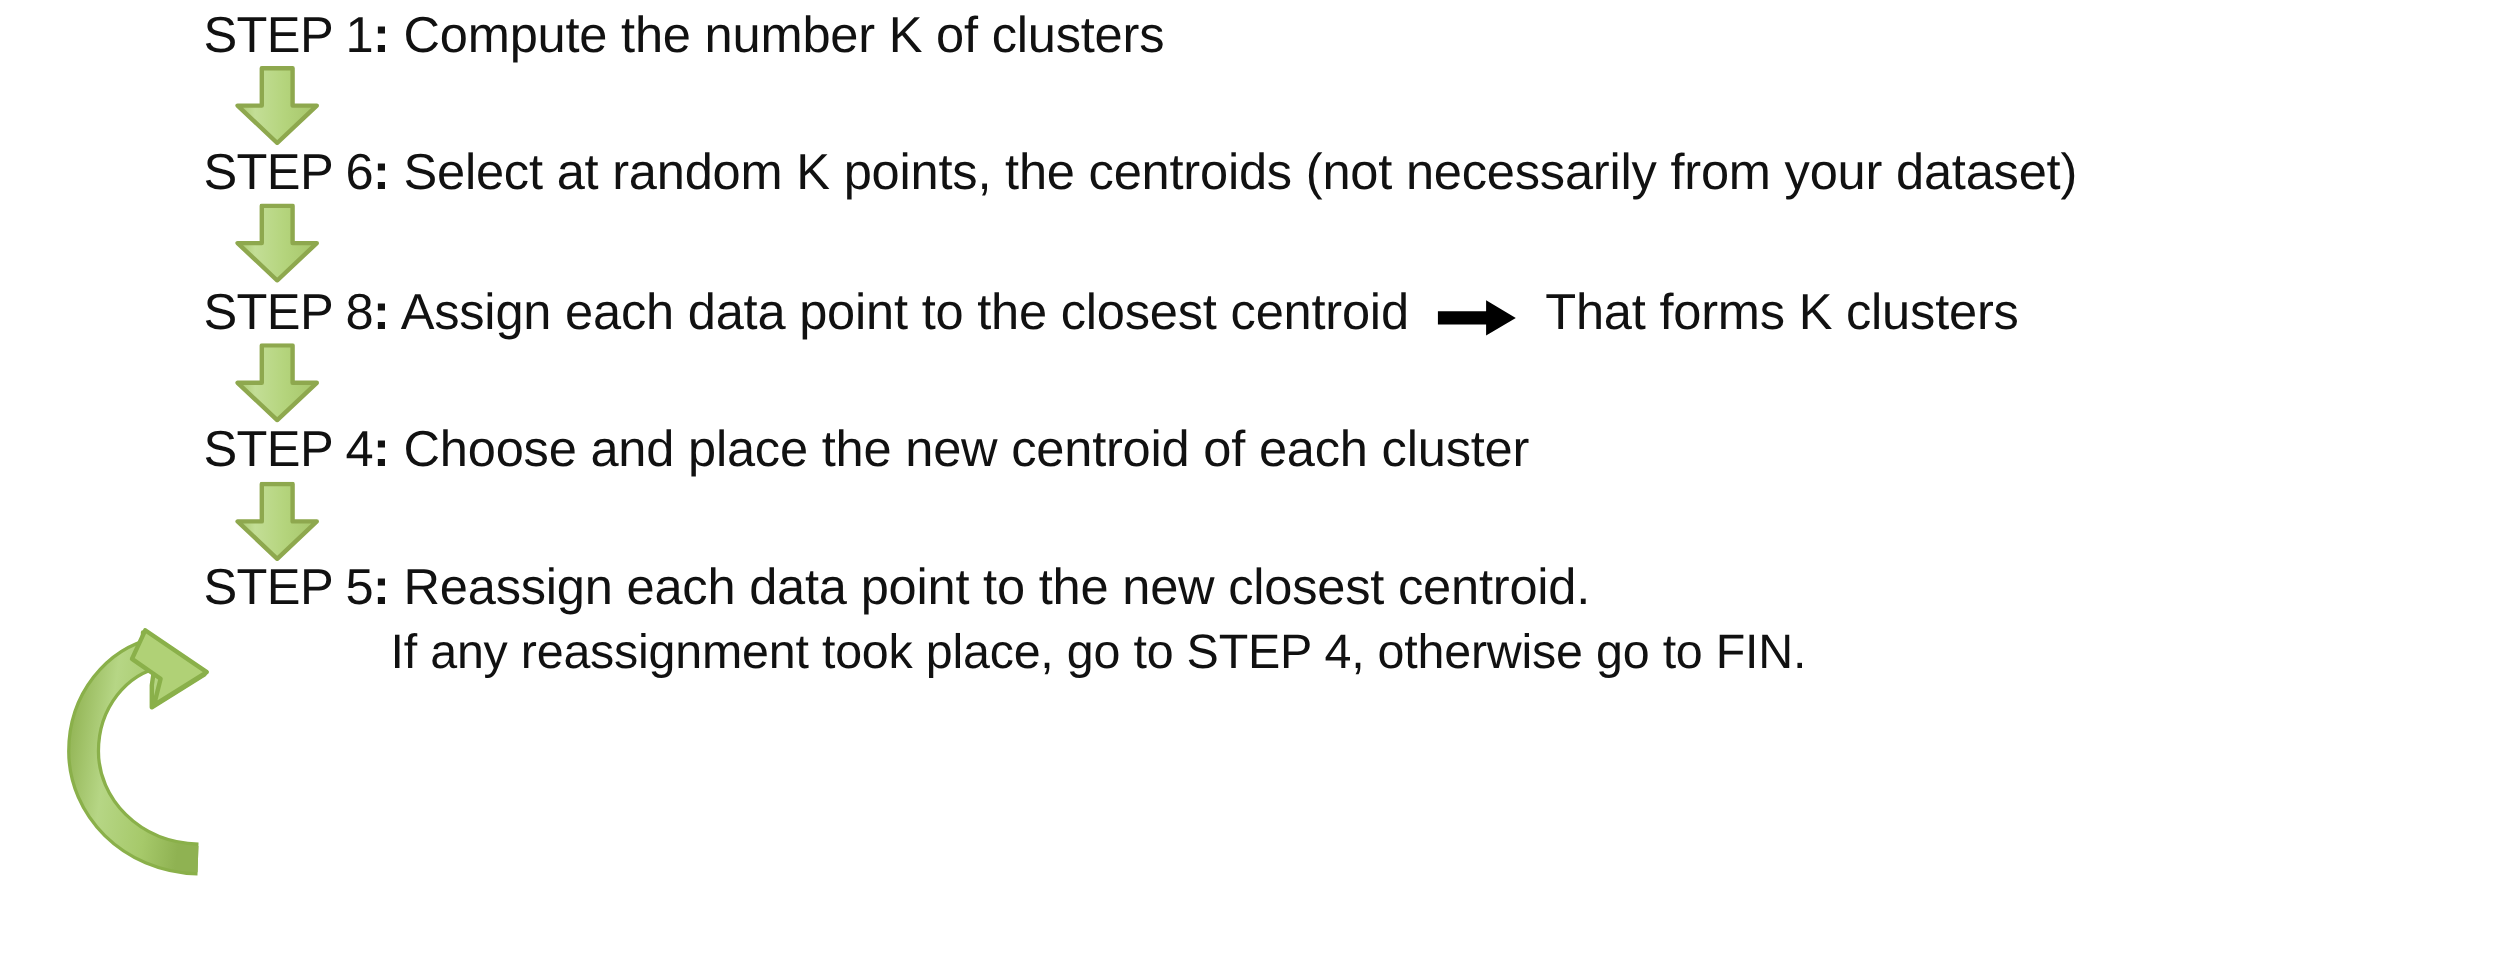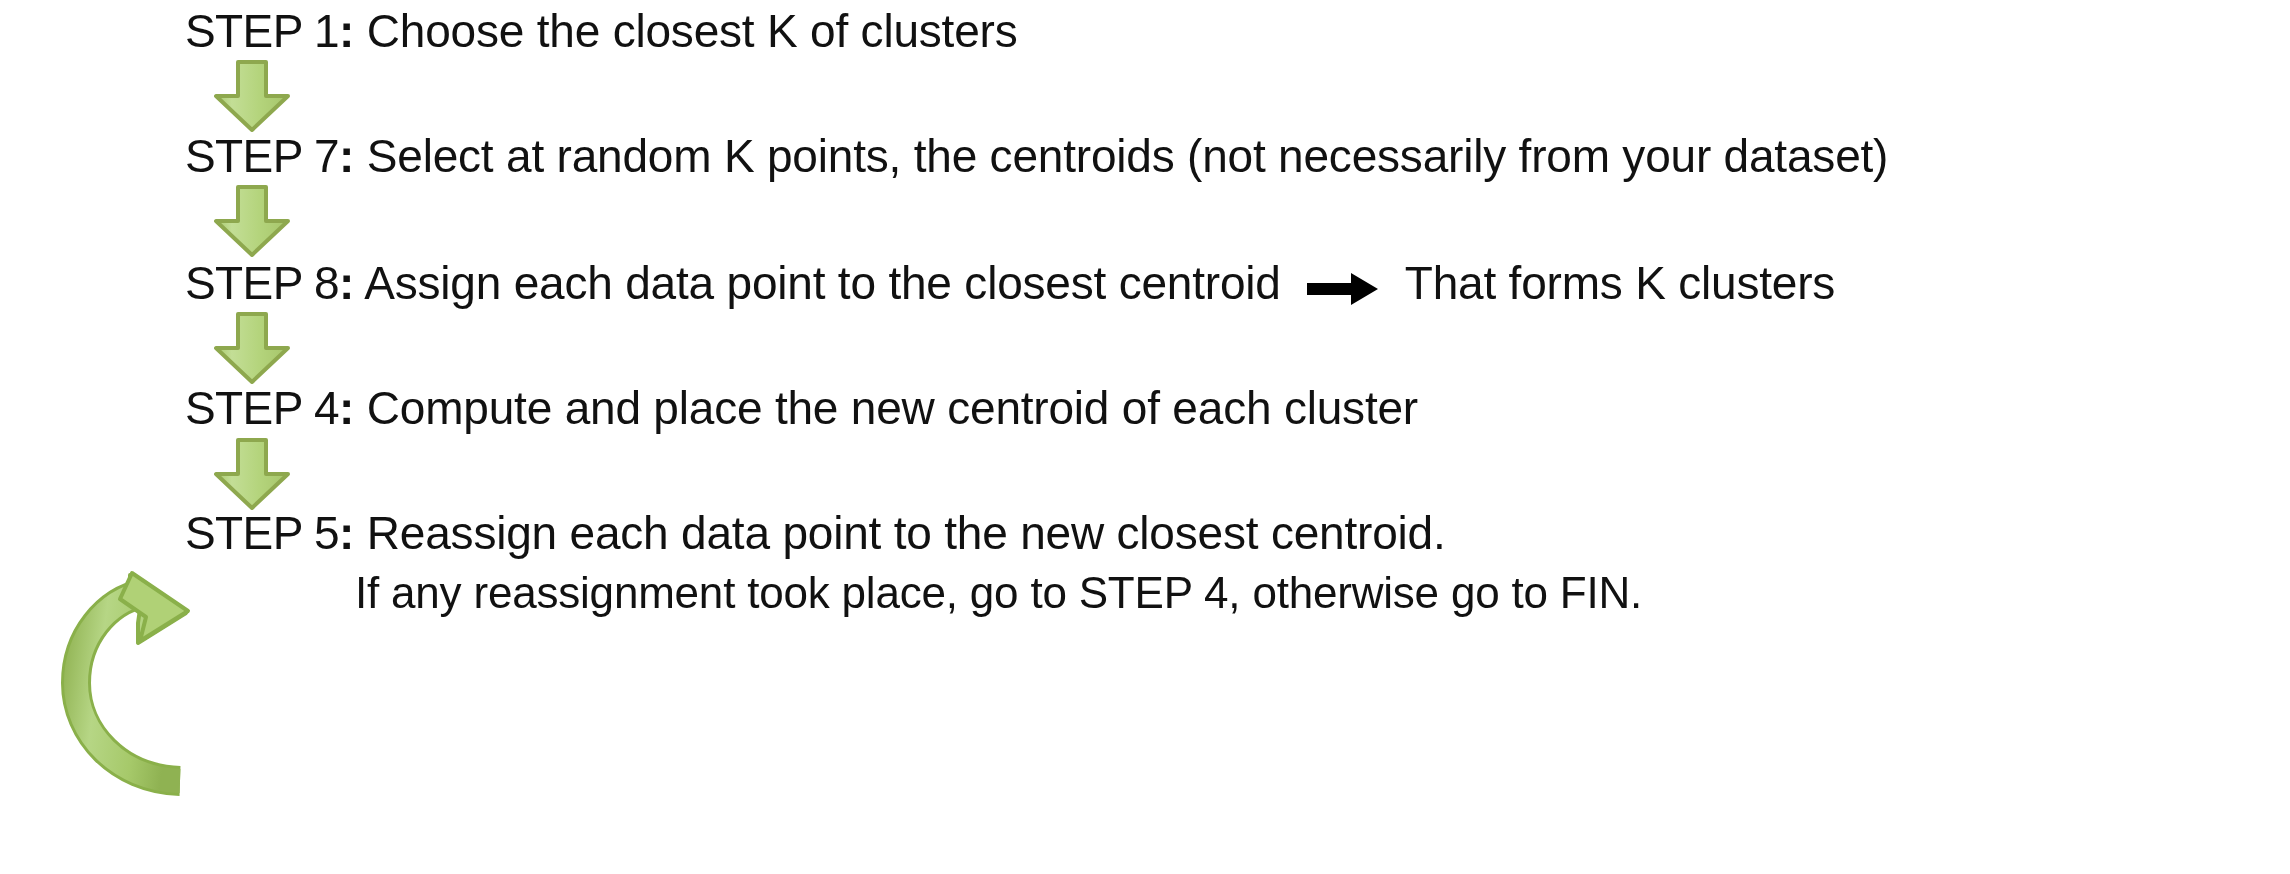--- a/index.html
+++ b/index.html
@@ -75,39 +75,39 @@
     height: 235px;
   }
 </style>
 </head>
 <body>
 
 <div id="slide">
 
   <div class="step-row" style="top: 8px;">
     <span class="step-label">STEP 1</span><span class="step-colon">:</span>
-    <span class="step-text">Choose the closest K of clusters</span>
+    <span class="step-text">Compute the number K of clusters</span>
   </div>
 
   <div class="down-arrow" style="left: 208px; top: 60px;">
     <svg viewBox="0 0 88 72" width="88" height="72" aria-hidden="true">
       <defs>
         <linearGradient id="gA1" x1="0" y1="0" x2="1" y2="0">
           <stop offset="0%" stop-color="#a9c96e"></stop>
           <stop offset="22%" stop-color="#c3de96"></stop>
           <stop offset="60%" stop-color="#b4d47c"></stop>
           <stop offset="100%" stop-color="#a6c56a"></stop>
         </linearGradient>
       </defs>
       <path d="M30 2 L58 2 L58 36 L80 36 L44 70 L8 36 L30 36 Z" fill="url(#gA1)" stroke="#8ea84e" stroke-width="4" stroke-linejoin="round"></path>
     </svg>
   </div>
 
   <div class="step-row" style="top: 133px;">
-    <span class="step-label">STEP 7</span><span class="step-colon">:</span>
+    <span class="step-label">STEP 6</span><span class="step-colon">:</span>
     <span class="step-text">Select at random K points, the centroids (not necessarily from your dataset)</span>
   </div>
 
   <div class="down-arrow" style="left: 208px; top: 185px;">
     <svg viewBox="0 0 88 72" width="88" height="72" aria-hidden="true">
       <defs>
         <linearGradient id="gA2" x1="0" y1="0" x2="1" y2="0">
           <stop offset="0%" stop-color="#a9c96e"></stop>
           <stop offset="22%" stop-color="#c3de96"></stop>
           <stop offset="60%" stop-color="#b4d47c"></stop>
@@ -134,21 +134,21 @@
           <stop offset="60%" stop-color="#b4d47c"></stop>
           <stop offset="100%" stop-color="#a6c56a"></stop>
         </linearGradient>
       </defs>
       <path d="M30 2 L58 2 L58 36 L80 36 L44 70 L8 36 L30 36 Z" fill="url(#gA3)" stroke="#8ea84e" stroke-width="4" stroke-linejoin="round"></path>
     </svg>
   </div>
 
   <div class="step-row" style="top: 385px;">
     <span class="step-label">STEP 4</span><span class="step-colon">:</span>
-    <span class="step-text">Compute and place the new centroid of each cluster</span>
+    <span class="step-text">Choose and place the new centroid of each cluster</span>
   </div>
 
   <div class="down-arrow" style="left: 208px; top: 438px;">
     <svg viewBox="0 0 88 72" width="88" height="72" aria-hidden="true">
       <defs>
         <linearGradient id="gA4" x1="0" y1="0" x2="1" y2="0">
           <stop offset="0%" stop-color="#a9c96e"></stop>
           <stop offset="22%" stop-color="#c3de96"></stop>
           <stop offset="60%" stop-color="#b4d47c"></stop>
           <stop offset="100%" stop-color="#a6c56a"></stop>

